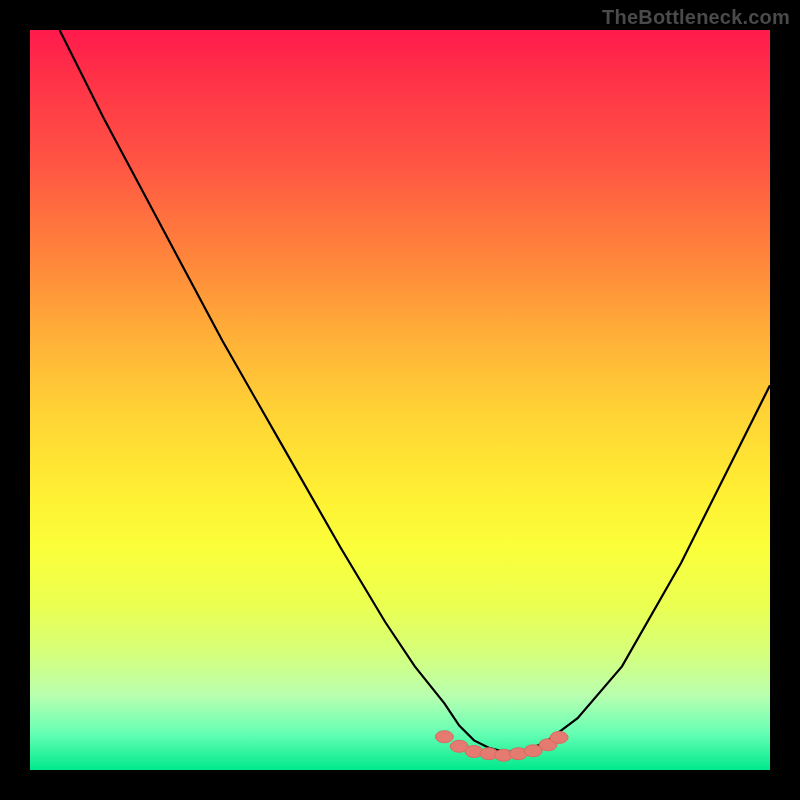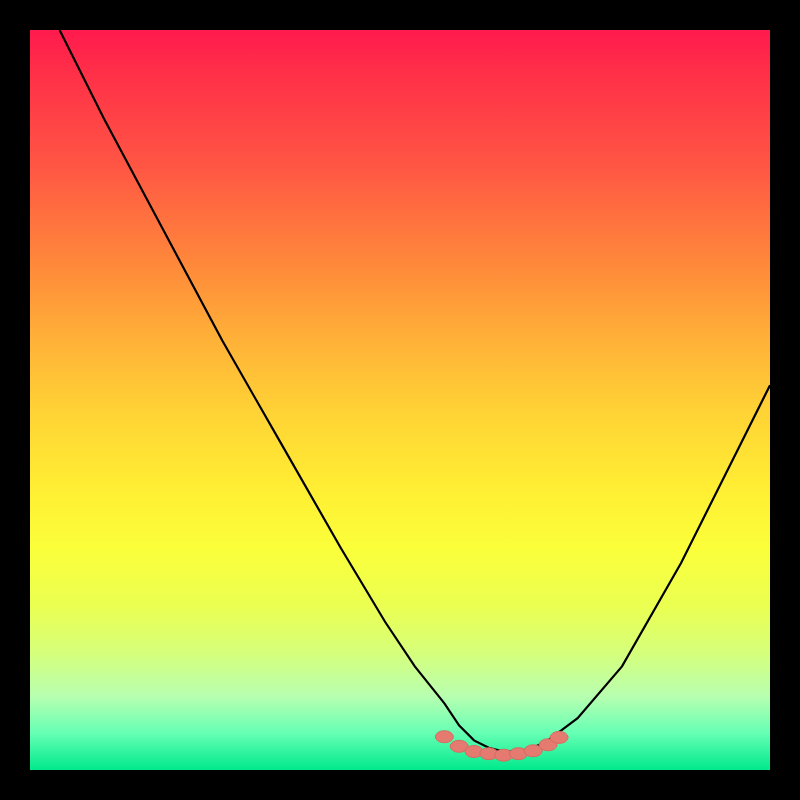--- a/index.html
+++ b/index.html
@@ -58,20 +58,21 @@
     top: 0;
     width: 740px;
     height: 740px;
     pointer-events: none;
   }
 </style>
 </head>
 <body>
 
 <div class="frame">
+  <div class="watermark">TheBottleneck.com</div>
   <div class="plot">
     <svg class="curve" viewBox="0 0 740 740" preserveAspectRatio="none">
       <path id="curve-path" fill="none" stroke-width="2.2" d="M29.6 0.0 L74.0 88.8 L133.2 199.8 L192.4 310.8 L251.6 414.4 L310.8 518.0 L355.2 592.0 L384.8 636.4 L414.4 673.4 L429.2 695.6 L444.0 710.4 L458.8 717.8 L473.6 721.5 L488.4 721.5 L503.2 717.8 L518.0 710.4 L547.6 688.2 L592.0 636.4 L651.2 532.8 L710.4 414.4 L740.0 355.2" stroke="#000000"></path>
       <g id="marker-group">
           <ellipse cx="414.4" cy="706.7" rx="9" ry="6" fill="#e47a70" stroke="#d86a60" stroke-width="1"></ellipse>
           <ellipse cx="429.2" cy="716.3" rx="9" ry="6" fill="#e47a70" stroke="#d86a60" stroke-width="1"></ellipse>
           <ellipse cx="444.0" cy="721.5" rx="9" ry="6" fill="#e47a70" stroke="#d86a60" stroke-width="1"></ellipse>
           <ellipse cx="458.8" cy="723.7" rx="9" ry="6" fill="#e47a70" stroke="#d86a60" stroke-width="1"></ellipse>
           <ellipse cx="473.6" cy="725.2" rx="9" ry="6" fill="#e47a70" stroke="#d86a60" stroke-width="1"></ellipse>
           <ellipse cx="488.4" cy="723.7" rx="9" ry="6" fill="#e47a70" stroke="#d86a60" stroke-width="1"></ellipse>

